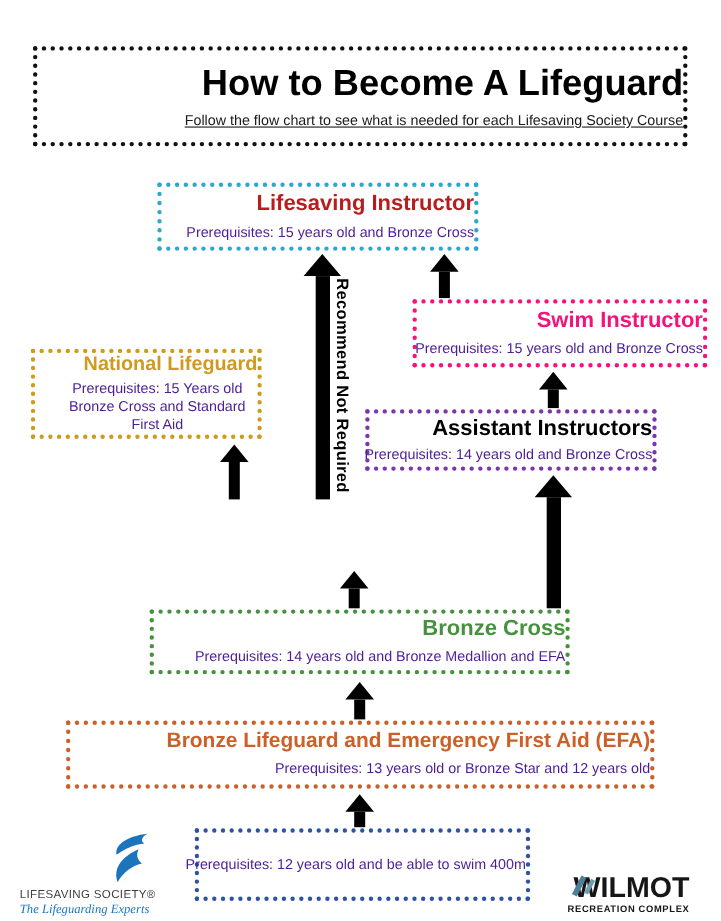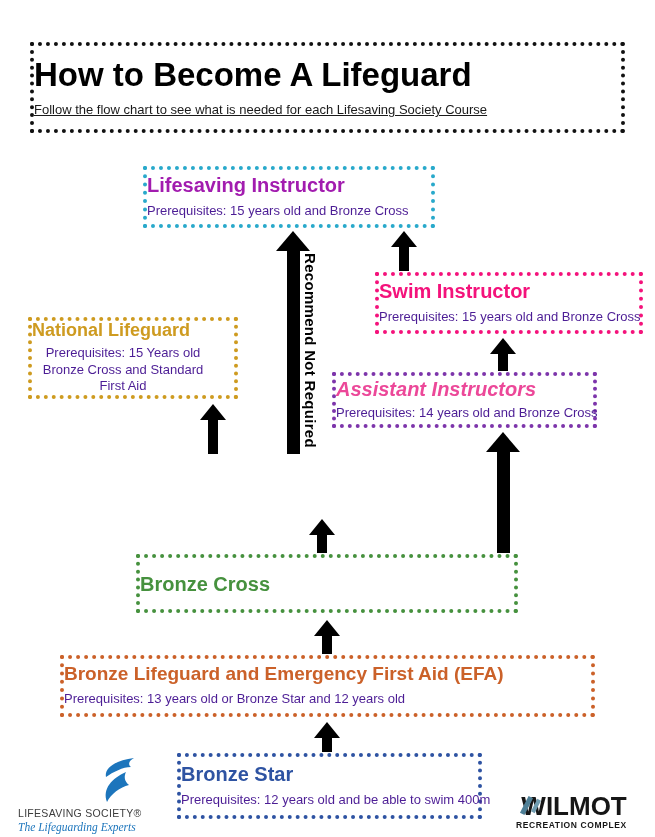--- a/index.html
+++ b/index.html
@@ -5,21 +5,21 @@
   html,body { margin:0; padding:0; background:#ffffff; }
   .canvas {
     position:relative; width:655px; height:837px; background:#ffffff;
     font-family:"Liberation Sans","DejaVu Sans",sans-serif; overflow:hidden;
   }
 
   
   .fbox {
     position:absolute; box-sizing:border-box; background:#fff;
     border:4px dotted #999; display:flex; flex-direction:column;
-    align-items:flex-start; justify-content:center; gap:8px; text-align:center;
+    align-items:flex-end; justify-content:center; gap:8px; text-align:center;
   }
   .box-title { font-weight:bold; font-size:20px; white-space:nowrap; line-height:1; }
   .box-prereq { font-size:13px; color:#4c1d95; line-height:1.3; white-space:nowrap; }
   .box-prereq.wrap { white-space:normal; max-width:182px; }
 
   #box-banner { left:30px; top:42px; width:595px; height:91px; border-color:#111; gap:11px; }
   #box-banner h1 { margin:0; font-size:33px; line-height:1; color:#000; }
   #box-banner .subtitle { font-size:13px; color:#1a1a1a;text-decoration:underline; }
 
   #box-lifesaving { left:143px; top:166px; width:292px; height:62px; }
@@ -78,51 +78,51 @@
 <body>
 
 <div class="canvas">
 
   <div class="fbox" id="box-banner">
     <h1>How to Become A Lifeguard</h1>
     <div class="subtitle">Follow the flow chart to see what is needed for each Lifesaving Society Course</div>
   </div>
 
   <div class="fbox" id="box-lifesaving" style="border-color: rgb(41, 169, 203);">
-    <div class="box-title" style="color: #a21caf;">Lifesaving Instructor</div>
+    <div class="box-title" style="color: #b91c1c;">Lifesaving Instructor</div>
     <div class="box-prereq">Prerequisites: 15 years old and Bronze Cross</div>
   </div>
 
   <div class="fbox" id="box-swim" style="border-color: rgb(244, 18, 123);">
     <div class="box-title" style="color: rgb(244, 18, 123);">Swim Instructor</div>
     <div class="box-prereq">Prerequisites: 15 years old and Bronze Cross</div>
   </div>
 
   <div class="fbox" id="box-national" style="border-color: rgb(206, 155, 32);">
     <div class="box-title" style="color: rgb(206, 155, 32);">National Lifeguard</div>
     <div class="box-prereq wrap">Prerequisites: 15 Years old Bronze Cross and Standard First Aid</div>
   </div>
 
   <div class="fbox" id="box-assistant" style="border-color: rgb(125, 53, 171);">
-    <div class="box-title" style="color: #ec4899; font-style: italic;">Assistant Instructors</div>
+    <div class="box-title" style="color: #000000;">Assistant Instructors</div>
     <div class="box-prereq">Prerequisites: 14 years old and Bronze Cross</div>
   </div>
 
 
   <div class="fbox" id="box-cross" style="border-color: rgb(70, 145, 62);">
     <div class="box-title" style="color: rgb(70, 145, 62);">Bronze Cross</div>
+    <div class="box-prereq">Prerequisites: 14 years old and Bronze Medallion and EFA</div>
   </div>
 
   <div class="fbox" id="box-medallion" style="border-color: rgb(203, 97, 41);">
     <div class="box-title" style="color: rgb(203, 97, 41);">Bronze Lifeguard and Emergency First Aid (EFA)</div>
     <div class="box-prereq">Prerequisites: 13 years old or Bronze Star and 12 years old</div>
   </div>
 
   <div class="fbox" id="box-star" style="border-color: rgb(46, 83, 162);">
-    <div class="box-title" style="color: rgb(46, 83, 162);">Bronze Star</div>
     <div class="box-prereq">Prerequisites: 12 years old and be able to swim 400m</div>
   </div>
 
   <div class="arrow" id="arr-star-medallion">
       <span class="head"></span>
       <span class="shaft"></span>
     </div>
   <div class="arrow" id="arr-medallion-cross">
       <span class="head"></span>
       <span class="shaft"></span>

